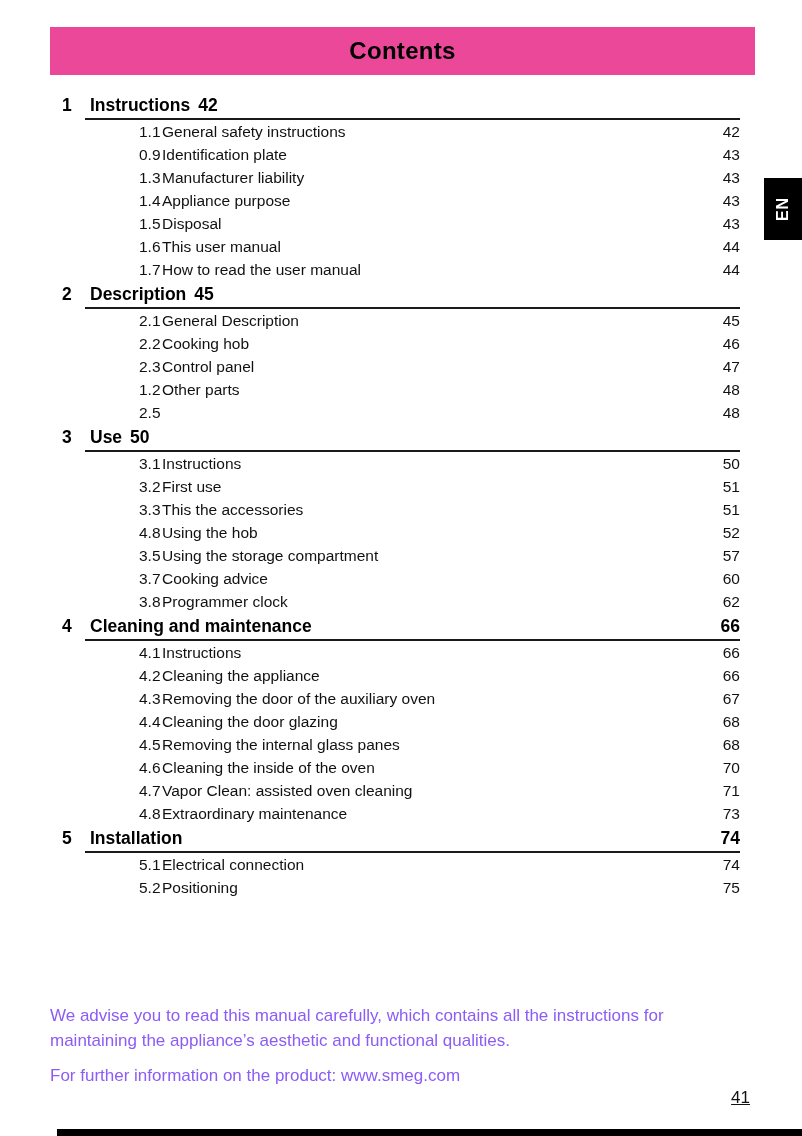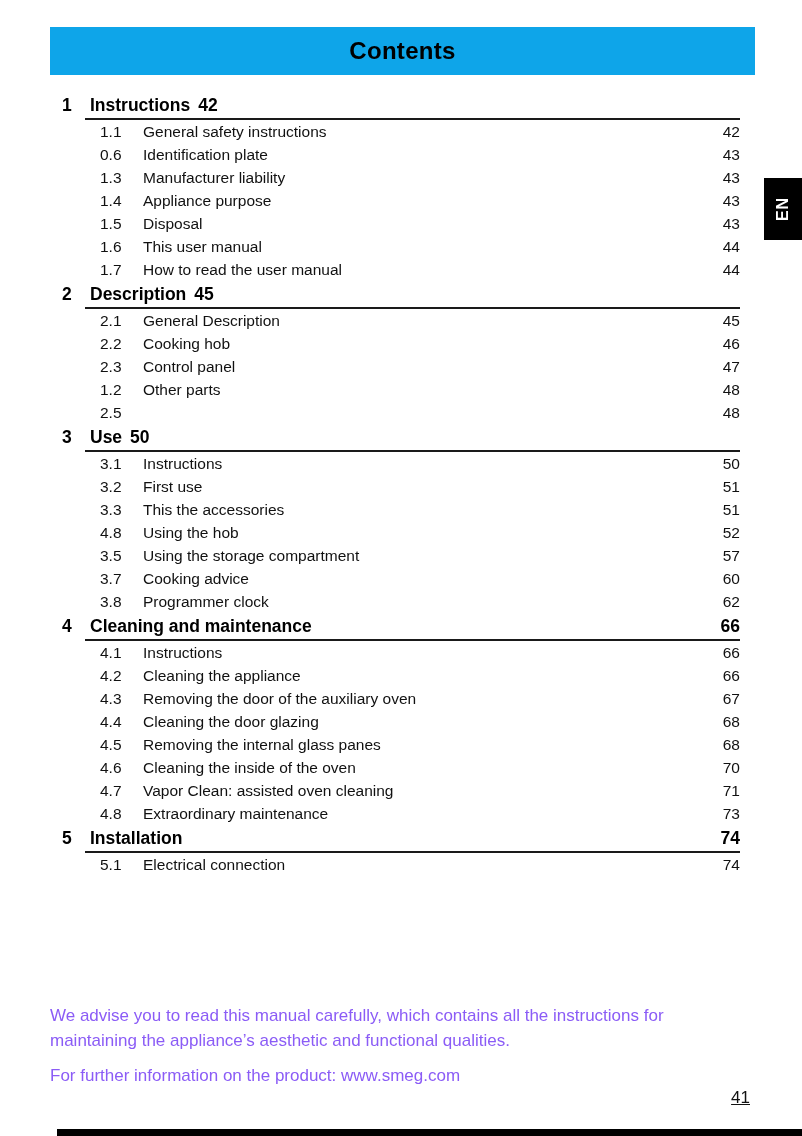--- a/index.html
+++ b/index.html
@@ -8,21 +8,21 @@
     background: #ffffff;
     font-family: "Liberation Sans", sans-serif;
     color: #111;
     position: relative;
     overflow: hidden;
   }
 
   .header-bar {
     position: absolute; left: 50px; top: 27px;
     width: 705px; height: 48px;
-    background: #0ea5e9;
+    background: #ec4899;
     display: flex; align-items: center; justify-content: center;
   }
   .header-bar .title {
     font-size: 24px; font-weight: bold; color: #000; letter-spacing: 0.3px;
   }
 
   .en-tab {
     position: absolute; right: 0; top: 178px;
     width: 38px; height: 62px;
     background: #000; color: #fff;
@@ -47,22 +47,22 @@
   .rule {
     border-bottom: 2px solid #1a1a1a;
     margin-left: 23px; height: 0;
   }
   .item {
     display: flex; align-items: baseline;
     font-size: 15.5px; line-height: 23px;
     padding-left: 38px;
     color: #111;
   }
-  .item-num { width: 23px; flex: none; }
-  .item-title { padding-right: 10px; margin-left: 20px; }
+  .item-num { width: 23px; flex: none; margin-left: 39px; }
+  .item-title { padding-right: 10px; }
   .item-page { margin-left: auto; }
 
   .footer {
     position: absolute; left: 50px; top: 1004px; width: 648px;
     font-size: 17px; line-height: 24.5px; color: #8b5cf6;
   }
   .footer p { margin: 0 0 11px 0; }
 
   .page-num {
     position: absolute; right: 52px; top: 1088px;
@@ -91,21 +91,21 @@
       <span class="sec-title">Instructions</span>
       <span class="sec-inline-page">42</span>
     </div>
     <div class="rule"></div>
     <div class="item">
       <span class="item-num">1.1</span>
       <span class="item-title">General safety instructions</span>
       <span class="item-page">42</span>
     </div>
     <div class="item">
-      <span class="item-num">0.6</span>
+      <span class="item-num">0.9</span>
       <span class="item-title">Identification plate</span>
       <span class="item-page">43</span>
     </div>
     <div class="item">
       <span class="item-num">1.3</span>
       <span class="item-title">Manufacturer liability</span>
       <span class="item-page">43</span>
     </div>
     <div class="item">
       <span class="item-num">1.4</span>
@@ -247,20 +247,25 @@
     <div class="sec-header">
       <span class="sec-num">5</span>
       <span class="sec-title">Installation</span>
       <span class="sec-page">74</span>
     </div>
     <div class="rule"></div>
     <div class="item">
       <span class="item-num">5.1</span>
       <span class="item-title">Electrical connection</span>
       <span class="item-page">74</span>
+    </div>
+    <div class="item">
+      <span class="item-num">5.2</span>
+      <span class="item-title">Positioning</span>
+      <span class="item-page">75</span>
     </div>
   </div>
 
 <div class="footer">
   <p>We advise you to read this manual carefully, which contains all the instructions for maintaining the appliance’s aesthetic and functional qualities.</p>
   <p>For further information on the product: www.smeg.com</p>
 </div>
 
 <div class="page-num">41</div>
 

